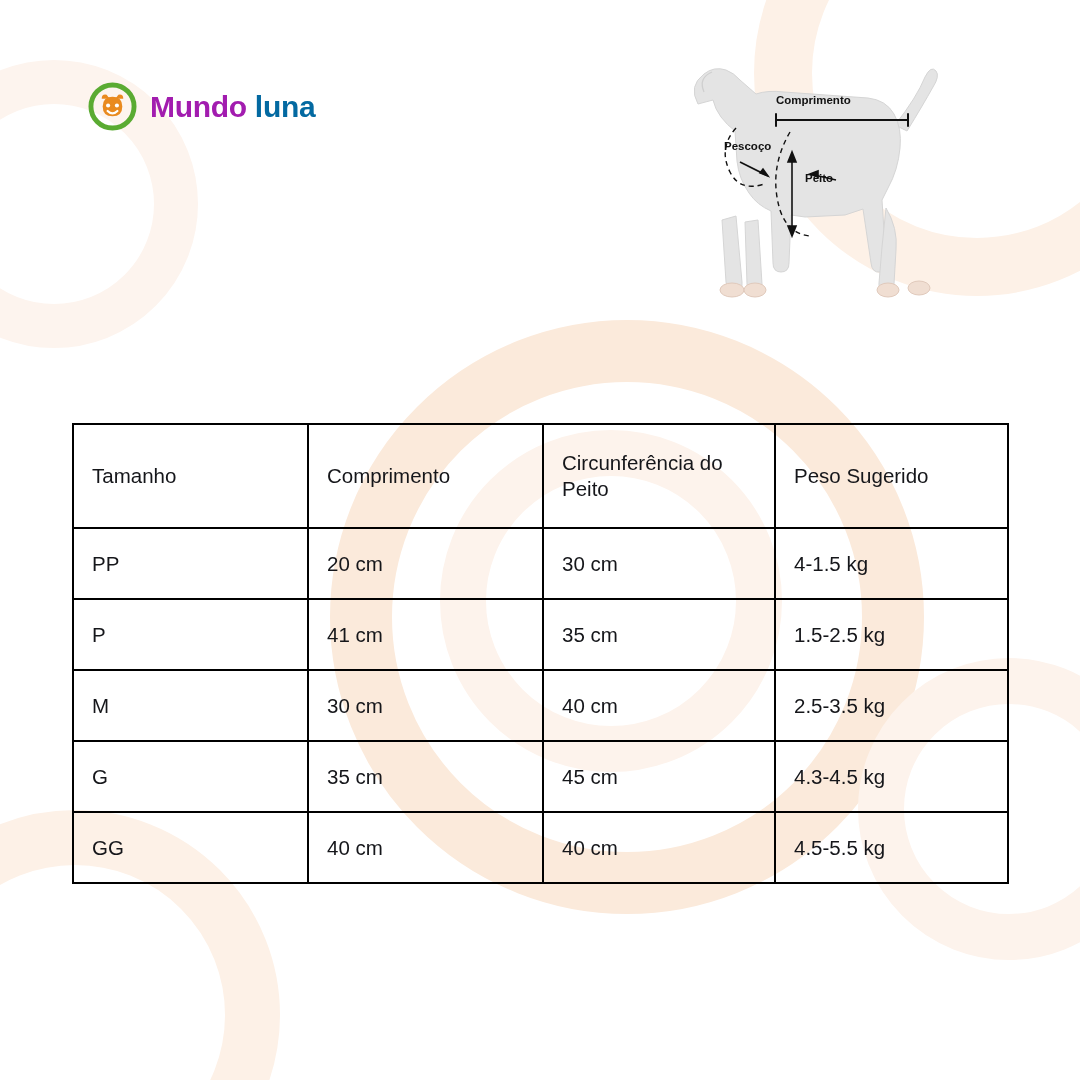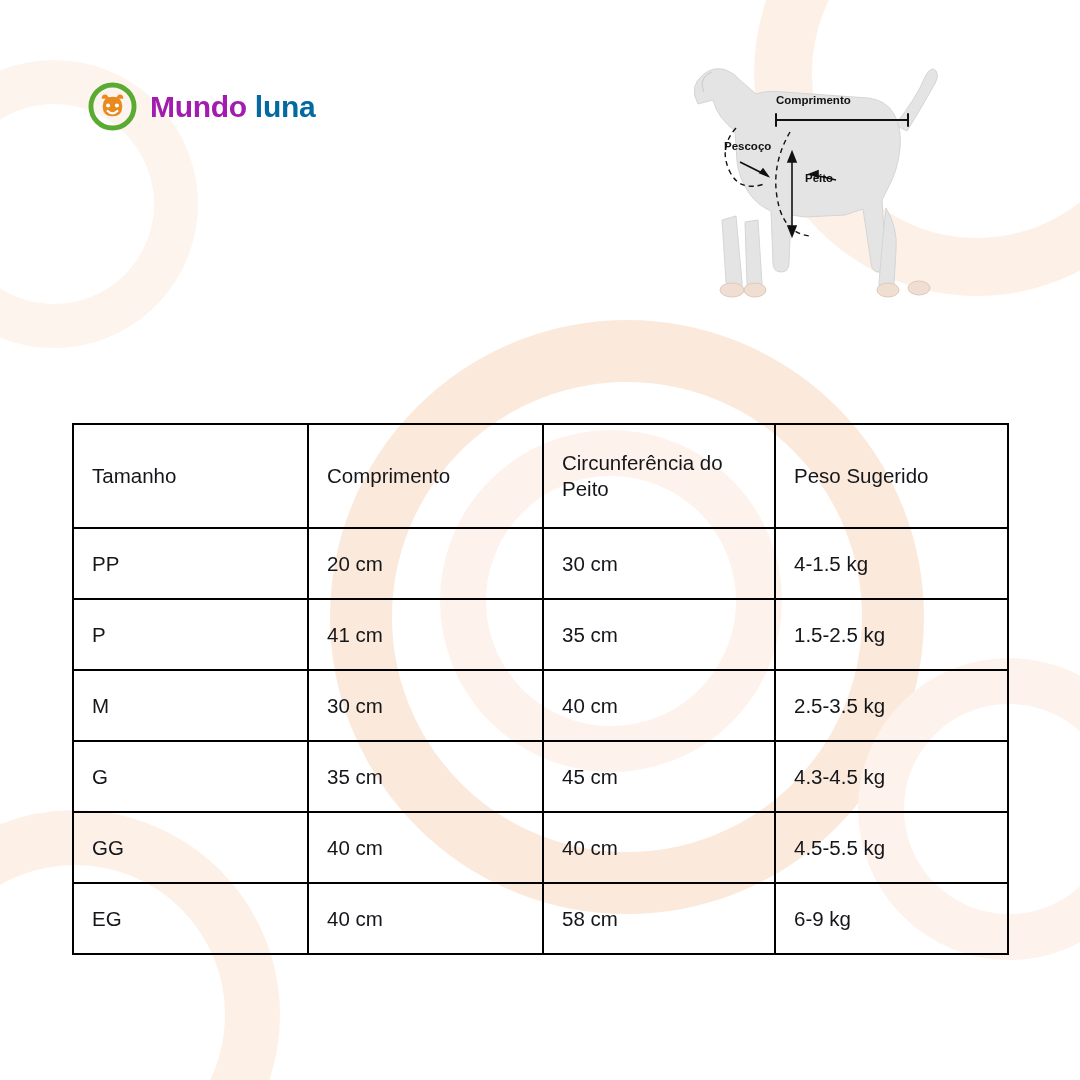--- a/index.html
+++ b/index.html
@@ -303,20 +303,14 @@
       <td>35 cm</td>
       <td>45 cm</td>
       <td>4.3-4.5 kg</td>
     </tr>
     <tr>
       <td>GG</td>
       <td>40 cm</td>
       <td>40 cm</td>
       <td>4.5-5.5 kg</td>
     </tr>
-    <tr>
-      <td>EG</td>
-      <td>40 cm</td>
-      <td>58 cm</td>
-      <td>6-9 kg</td>
-    </tr>
   </tbody>
 </table>
 
 </body></html>

